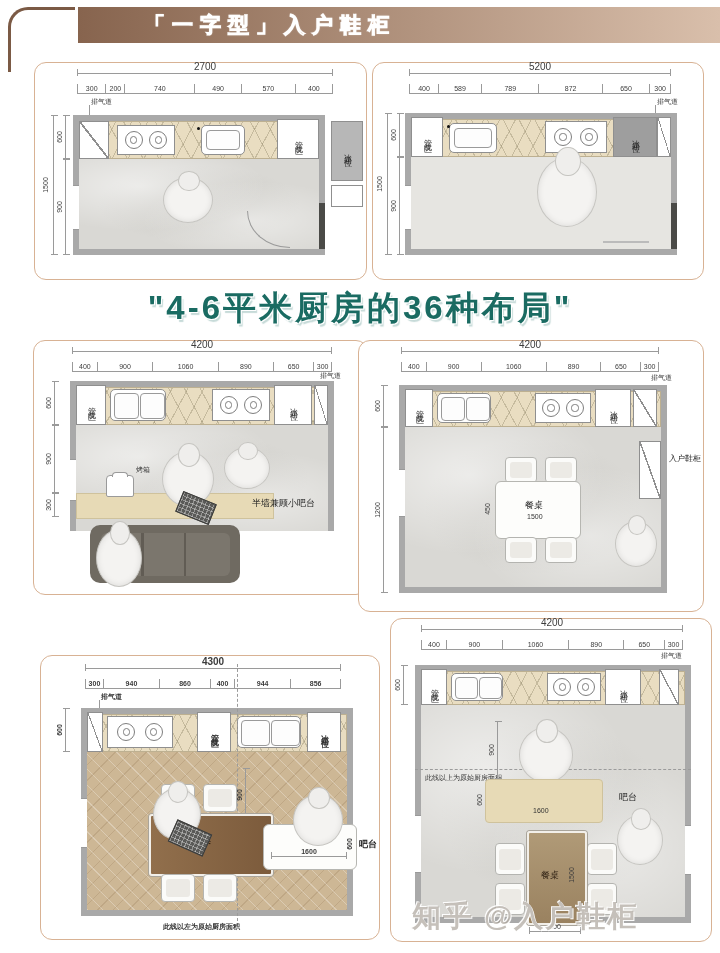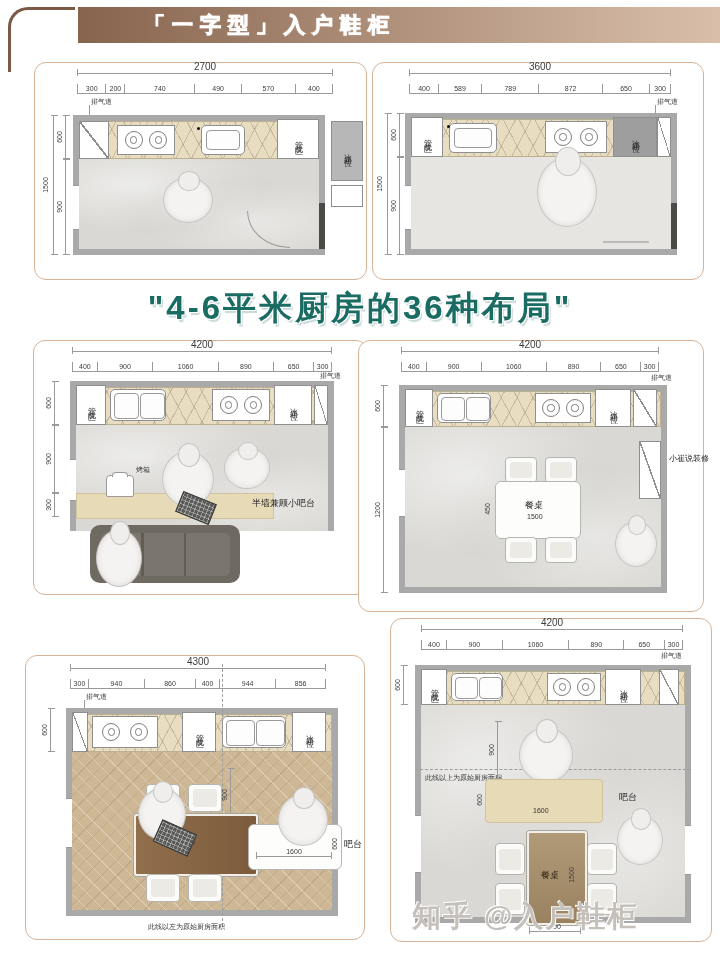--- a/index.html
+++ b/index.html
@@ -170,21 +170,21 @@
   <div class="vlab" style="left:24px;top:144px;">900</div>
 
   <div class="wbox dark" style="left:296px;top:58px;width:32px;height:60px;background:#b7b7b7;">冰箱位</div>
   <div class="wbox" style="left:296px;top:122px;width:32px;height:22px;"></div>
 </div>
 
 <div class="card" style="left:372px;top:62px;width:330px;height:216px;">
   <div class="dl" style="left:36px;top:10px;width:262px;">
       <i class="l"></i>
       <i class="r"></i>
-      <span>3600</span>
+      <span>5200</span>
     </div>
   <div class="dsegs" style="left:36px;top:21px;width:262px;">
     <div class="dseg" style="width:11.1%">
         <span>400</span>
       </div>
     <div class="dseg" style="width:16.4%">
         <span>589</span>
       </div>
     <div class="dseg" style="width:21.9%">
         <span>789</span>
@@ -407,35 +407,35 @@
 
   <div class="chair" style="left:146px;top:116px;width:30px;height:24px;"></div>
   <div class="chair" style="left:186px;top:116px;width:30px;height:24px;"></div>
   <div class="barw" style="left:136px;top:140px;width:84px;height:56px;"></div>
   <div class="lbl9" style="left:166px;top:158px;">餐桌</div>
   <div class="lbl" style="left:168px;top:172px;">1500</div>
   <div class="vlab" style="left:128px;top:168px;">450</div>
   <div class="chair" style="left:146px;top:196px;width:30px;height:24px;"></div>
   <div class="chair" style="left:186px;top:196px;width:30px;height:24px;"></div>
 
-  <div class="lbl9" style="left:310px;top:112px;font-size:8px;">小崔说装修</div>
+  <div class="lbl9" style="left:310px;top:112px;font-size:8px;">入户鞋柜</div>
 
   <div class="vdl" style="left:24px;top:44px;height:42px;">
       <i class="t"></i>
       <i class="b"></i>
     </div>
   <div class="vlab" style="left:18px;top:65px;">600</div>
   <div class="vdl" style="left:24px;top:86px;height:166px;">
       <i class="t"></i>
       <i class="b"></i>
     </div>
   <div class="vlab" style="left:18px;top:169px;">1200</div>
 </div>
 
-<div class="card" style="left:25px;top:655px;width:338px;height:283px;">
+<div class="card" style="left:40px;top:655px;width:338px;height:283px;font-weight:bold;">
   <div class="dl" style="left:44px;top:12px;width:256px;">
       <i class="l"></i>
       <i class="r"></i>
       <span>4300</span>
     </div>
   <div class="dsegs" style="left:44px;top:23px;width:256px;">
     <div class="dseg" style="width:7.0%">
         <span>300</span>
       </div>
     <div class="dseg" style="width:21.9%">

